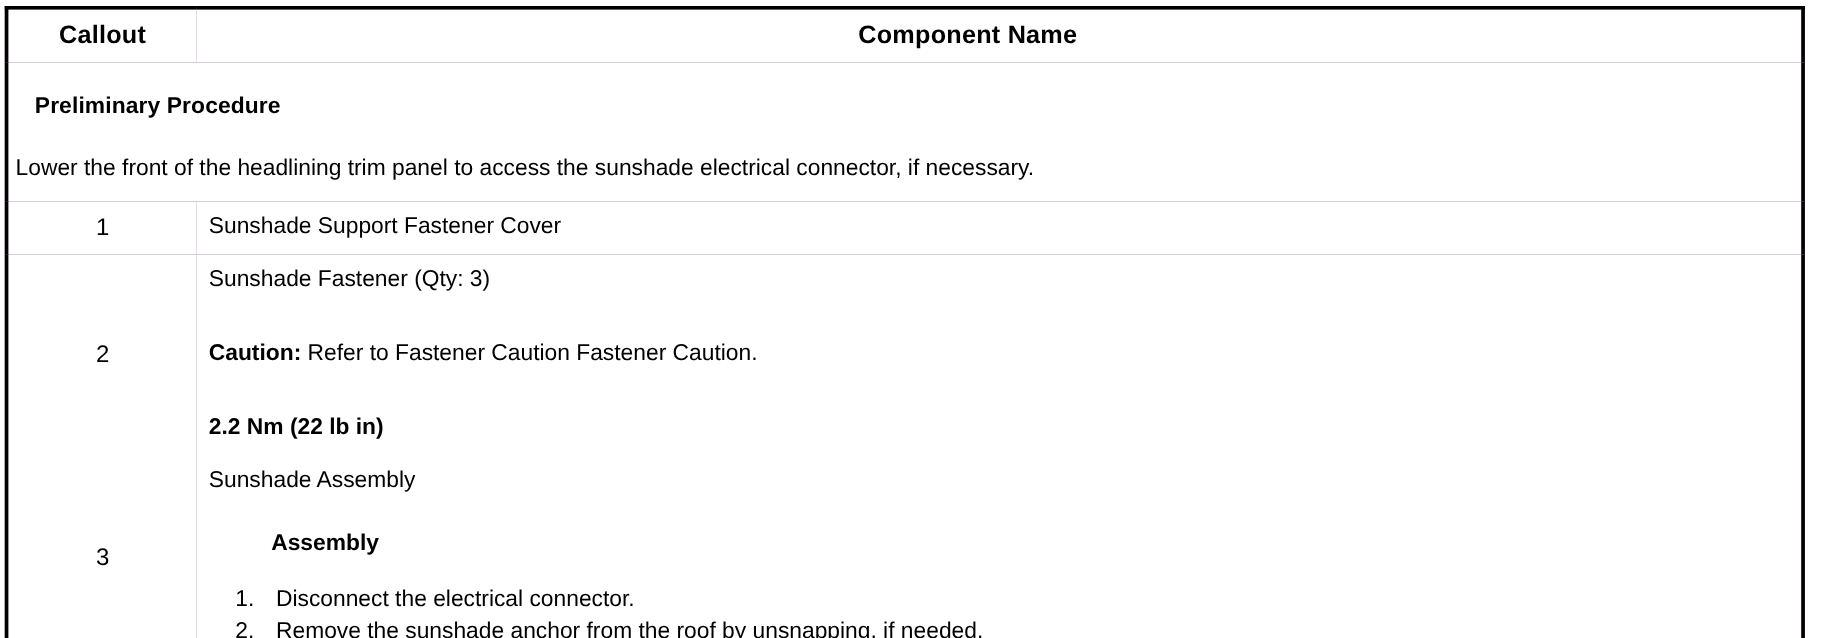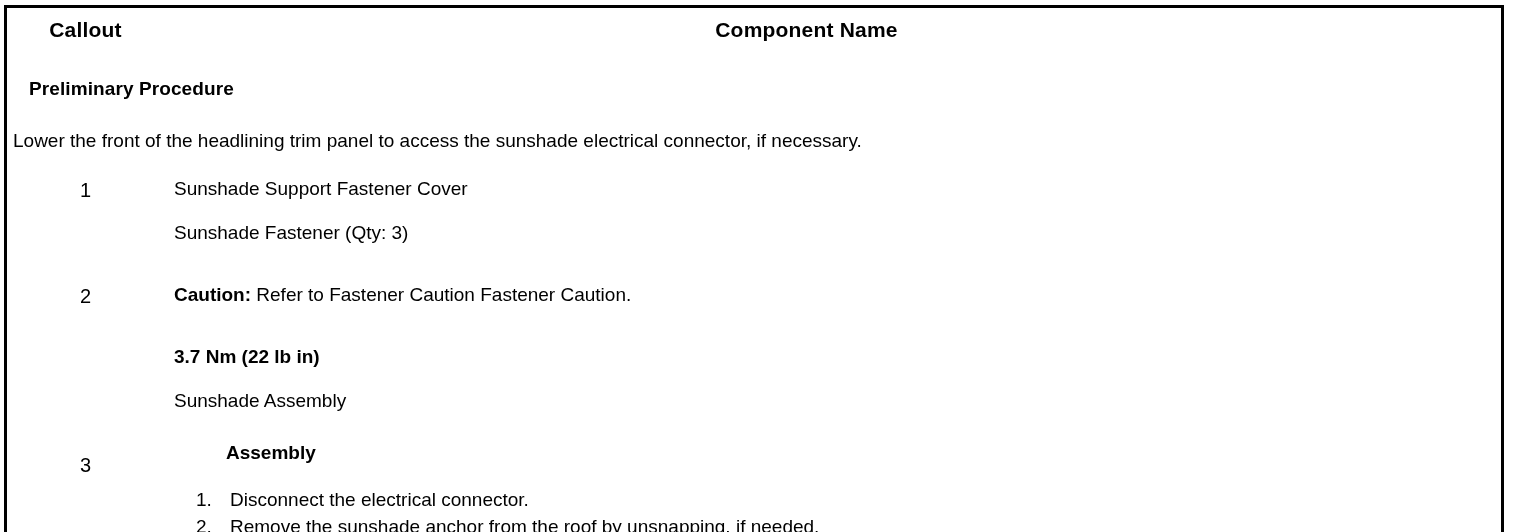--- a/index.html
+++ b/index.html
@@ -190,21 +190,21 @@
 
       <tr>
         <td class="cell col-callout vmid">
           <span class="callout-num">2</span>
         </td>
         <td class="cell col-name name-cell">
           <p class="name-line">Sunshade Fastener (Qty: 3)</p>
           <p class="name-line">
             <b>Caution:</b><span> Refer to Fastener Caution Fastener Caution.</span>
           </p>
-          <p class="name-line line-bold">3.7 Nm (22 lb in)</p>
+          <p class="name-line line-bold">2.2 Nm (22 lb in)</p>
         </td>
       </tr>
 
       <tr>
         <td class="cell col-callout vmid">
           <span class="callout-num">3</span>
         </td>
         <td class="cell col-name name-cell">
           <p class="name-line">Sunshade Assembly</p>
           <p class="sub-head">Assembly</p>

